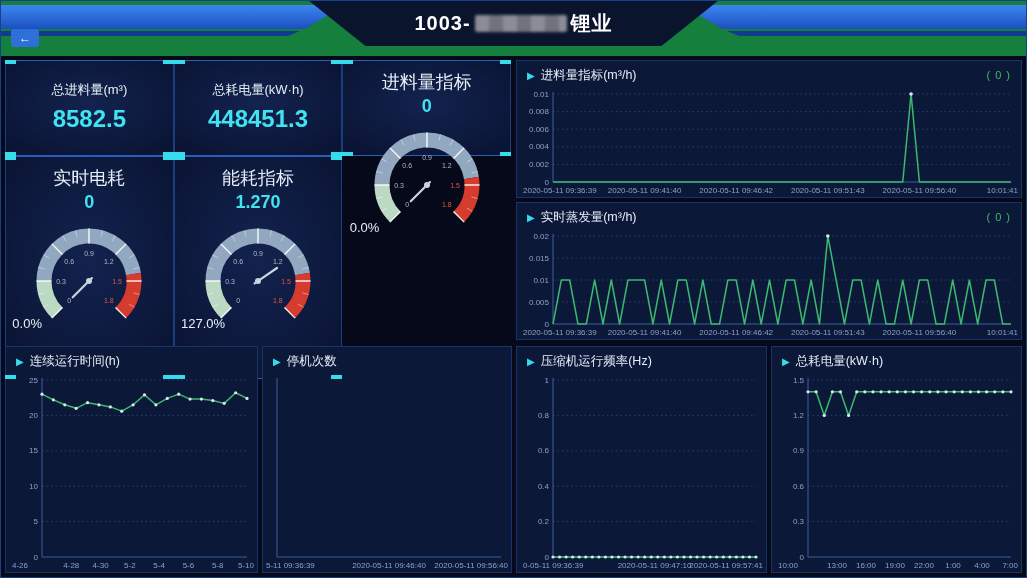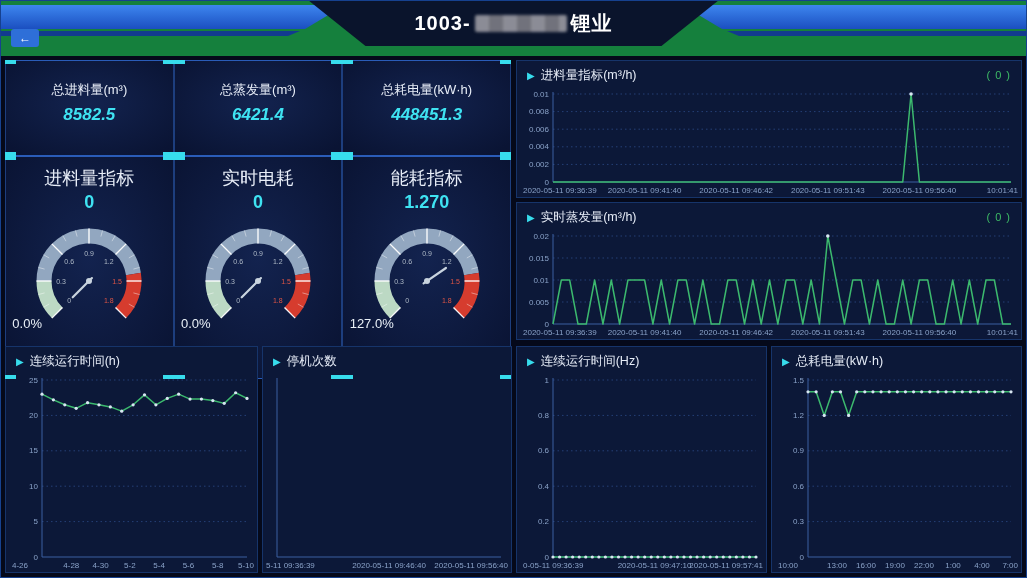--- a/index.html
+++ b/index.html
@@ -33,21 +33,21 @@
   .bottom{position:absolute;left:0;right:0;top:288px;bottom:0;
         display:grid;grid-template-columns:253px 250px 251px 1fr;gap:4px;}
   
   .card{position:relative;border:1px solid #1d3e7e;border-top-color:#2a5cb8;border-bottom-color:#2a5cb8;
         background:radial-gradient(120% 120% at 50% 45%,#13234f 0%,#0a1434 55%,#081027 100%);
         display:flex;flex-direction:column;align-items:center;}
   .ct{position:absolute;width:11px;height:4px;background:#37dcec;z-index:3;}
   .ct.tl{top:-1px;left:-1px;} .ct.tr{top:-1px;right:-1px;}
   .ct.bl{bottom:-1px;left:-1px;} .ct.br{bottom:-1px;right:-1px;}
   .kpi-label{margin-top:20px;font-size:13px;color:#e8eef8;}
-  .kpi-value{margin-top:6px;font-size:17px;font-weight:bold;color:#3fe3f2;font-style:italic;}
+  .kpi-value{margin-top:6px;font-size:24px;font-weight:bold;color:#3fe3f2;}
   .g-label{margin-top:9px;font-size:18px;color:#e8eef8;}
   .g-value{margin-top:2px;font-size:18px;font-weight:bold;color:#3fe3f2;}
   .gauge-wrap{position:relative;width:154px;height:122px;margin-top:2px;}
   .gauge-wrap svg{display:block;}
   .percent{position:absolute;bottom:6px;left:0;width:100%;font-size:13px;color:#e9f0f7;}
   
   .panel{position:relative;background:#0c1838;border:1px solid #16346a;min-height:0;}
   .panel-hd{height:24px;display:flex;align-items:center;padding:2px 10px 0 10px;font-size:12.5px;color:#e6ecf7;}
   .tri{color:#37dcec;font-size:10px;margin-right:6px;}
   .badge{margin-left:auto;font-size:11px;color:#3dbb66;letter-spacing:1px;}
@@ -80,28 +80,20 @@
 
   <div class="left">
 
     <div class="card">
       <span class="ct tl"></span>
         <span class="ct tr"></span>
         <span class="ct bl"></span>
         <span class="ct br"></span>
       <div class="kpi-label">总进料量(m³)</div>
       <div class="kpi-value">8582.5</div>
-    </div>
-    <div class="card">
-      <span class="ct tl"></span>
-        <span class="ct tr"></span>
-        <span class="ct bl"></span>
-        <span class="ct br"></span>
-      <div class="kpi-label">总蒸发量(m³)</div>
-      <div class="kpi-value">6421.4</div>
     </div>
     <div class="card">
       <span class="ct tl"></span>
         <span class="ct tr"></span>
         <span class="ct bl"></span>
         <span class="ct br"></span>
       <div class="kpi-label">总耗电量(kW·h)</div>
       <div class="kpi-value">448451.3</div>
     </div>
 
@@ -359,21 +351,21 @@
           <line x1="14" y1="5" x2="14" y2="184" stroke="#3a5fa0" stroke-width="1"></line>
           <line x1="14" y1="184" x2="238" y2="184" stroke="#3a5fa0" stroke-width="1"></line>
           <text x="3" y="195" font-size="8" fill="#8aa2c8" text-anchor="start" font-family="Liberation Sans, sans-serif">5-11 09:36:39</text>
           <text x="126" y="195" font-size="8" fill="#8aa2c8" text-anchor="middle" font-family="Liberation Sans, sans-serif">2020-05-11 09:46:40</text>
           <text x="245" y="195" font-size="8" fill="#8aa2c8" text-anchor="end" font-family="Liberation Sans, sans-serif">2020-05-11 09:56:40</text>
         </svg>
     </div>
     <div class="panel">
       <div class="panel-hd">
         <span class="tri">▶</span>
-        <span>连续运行时间(Hz)</span>
+        <span>压缩机运行频率(Hz)</span>
       </div>
       <svg class="chart" viewBox="0 0 249 199">
           <line x1="36" y1="7" x2="239" y2="7" stroke="#2c4a86" stroke-width="0.8" stroke-dasharray="1.5 3"></line>
           <text x="32" y="9.6" font-size="8" fill="#8aa2c8" text-anchor="end" font-family="Liberation Sans, sans-serif">1</text>
           <line x1="36" y1="42.400000000000006" x2="239" y2="42.400000000000006" stroke="#2c4a86" stroke-width="0.8" stroke-dasharray="1.5 3"></line>
           <text x="32" y="45.00000000000001" font-size="8" fill="#8aa2c8" text-anchor="end" font-family="Liberation Sans, sans-serif">0.8</text>
           <line x1="36" y1="77.8" x2="239" y2="77.8" stroke="#2c4a86" stroke-width="0.8" stroke-dasharray="1.5 3"></line>
           <text x="32" y="80.39999999999999" font-size="8" fill="#8aa2c8" text-anchor="end" font-family="Liberation Sans, sans-serif">0.6</text>
           <line x1="36" y1="113.2" x2="239" y2="113.2" stroke="#2c4a86" stroke-width="0.8" stroke-dasharray="1.5 3"></line>
           <text x="32" y="115.8" font-size="8" fill="#8aa2c8" text-anchor="end" font-family="Liberation Sans, sans-serif">0.4</text>

